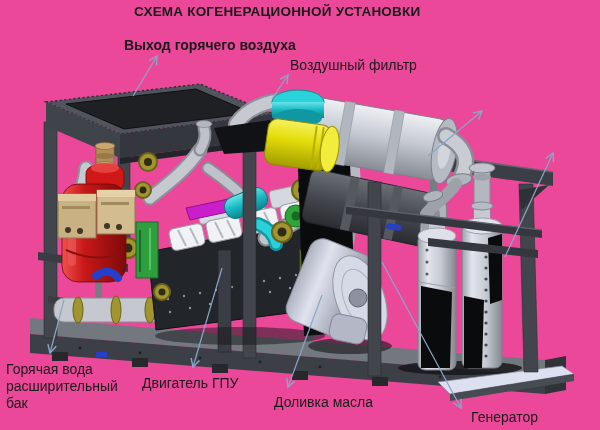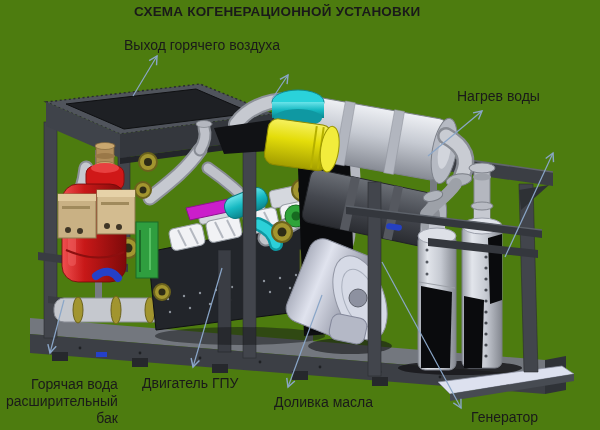--- a/index.html
+++ b/index.html
@@ -1,31 +1,31 @@
 <!DOCTYPE html>
 <html><head>
 <meta charset="utf-8">
 <style>
   html,body{margin:0;padding:0;background:#ffffff;}
   .stage{
-    position:relative;width:600px;height:430px;background:#4d7c0f;overflow:hidden;
+    position:relative;width:600px;height:430px;background:#ec4899;overflow:hidden;
     font-family:"Liberation Sans", sans-serif;color:#1a1a1a;
   }
   .stage svg{position:absolute;left:0;top:0;}
   .lbl{position:absolute;font-size:14px;line-height:16px;white-space:nowrap;}
   .lbl.multi{white-space:pre-line;line-height:17px;}
   .title{
     position:absolute;left:134px;top:4px;font-size:13.5px;font-weight:bold;
     letter-spacing:.2px;white-space:nowrap;
   }
-  .l-hot-air{left:124px;top:37px;}
+  .l-hot-air{left:124px;top:37px;font-weight:bold;}
   .l-air-filter{left:290px;top:57px;}
   .l-water-heat{left:457px;top:88px;}
   .l-exhaust{left:487px;top:130px;}
-  .l-tank{left:6px;top:376px;text-align:right;}
+  .l-tank{left:6px;top:361px;}
   .l-engine{left:142px;top:375px;}
   .l-oil{left:274px;top:394px;}
   .l-generator{left:471px;top:409px;text-align:center;}
 </style>
 </head>
 <body>
 
 <div class="stage">
 
   <svg width="600" height="430" viewBox="0 0 600 430">
@@ -377,20 +377,20 @@
       <line x1="505" y1="257" x2="553" y2="153" marker-end="url(#ah)"></line>
       <line x1="64" y1="300" x2="50" y2="353" marker-end="url(#ah)"></line>
       <line x1="222" y1="268" x2="193" y2="367" marker-end="url(#ah)"></line>
       <line x1="322" y1="295" x2="288" y2="387" marker-end="url(#ah)"></line>
       <line x1="382" y1="262" x2="461" y2="408" marker-end="url(#ah)"></line>
     </g>
   </svg>
 
   <div class="title">СХЕМА КОГЕНЕРАЦИОННОЙ УСТАНОВКИ</div>
   <div class="lbl l-hot-air">Выход горячего воздуха</div>
-  <div class="lbl l-water-heat">Нагрев воды</div>
+  <div class="lbl l-air-filter">Воздушный фильтр</div>
   <div class="lbl multi l-tank">Горячая вода
 расширительный
 бак</div>
   <div class="lbl l-oil">Доливка масла</div>
   <div class="lbl l-engine">Двигатель ГПУ</div>
   <div class="lbl l-generator">Генератор</div>
 </div>
 
 </body></html>

